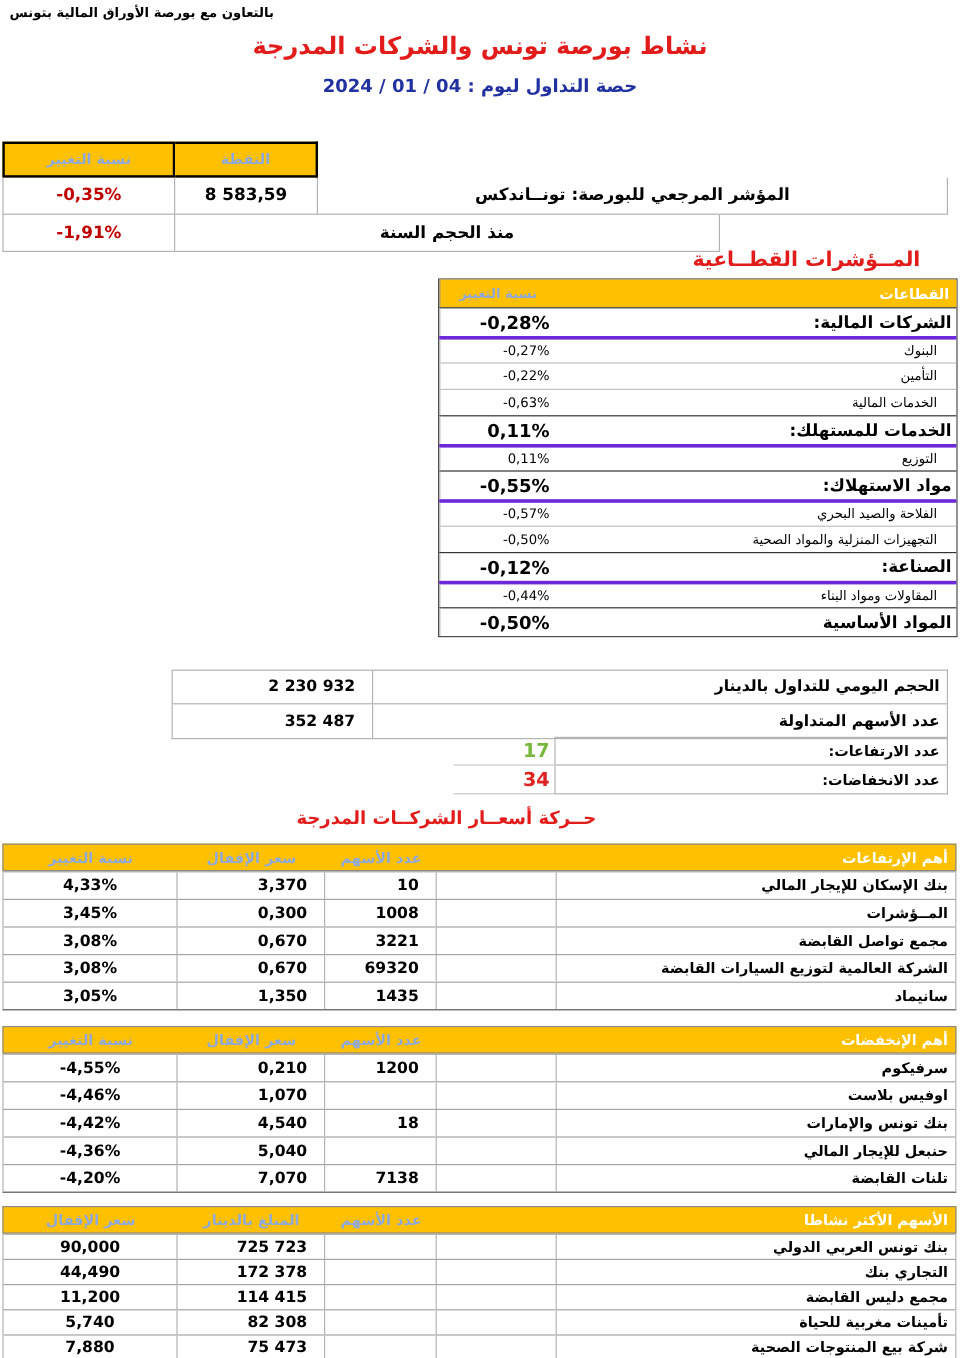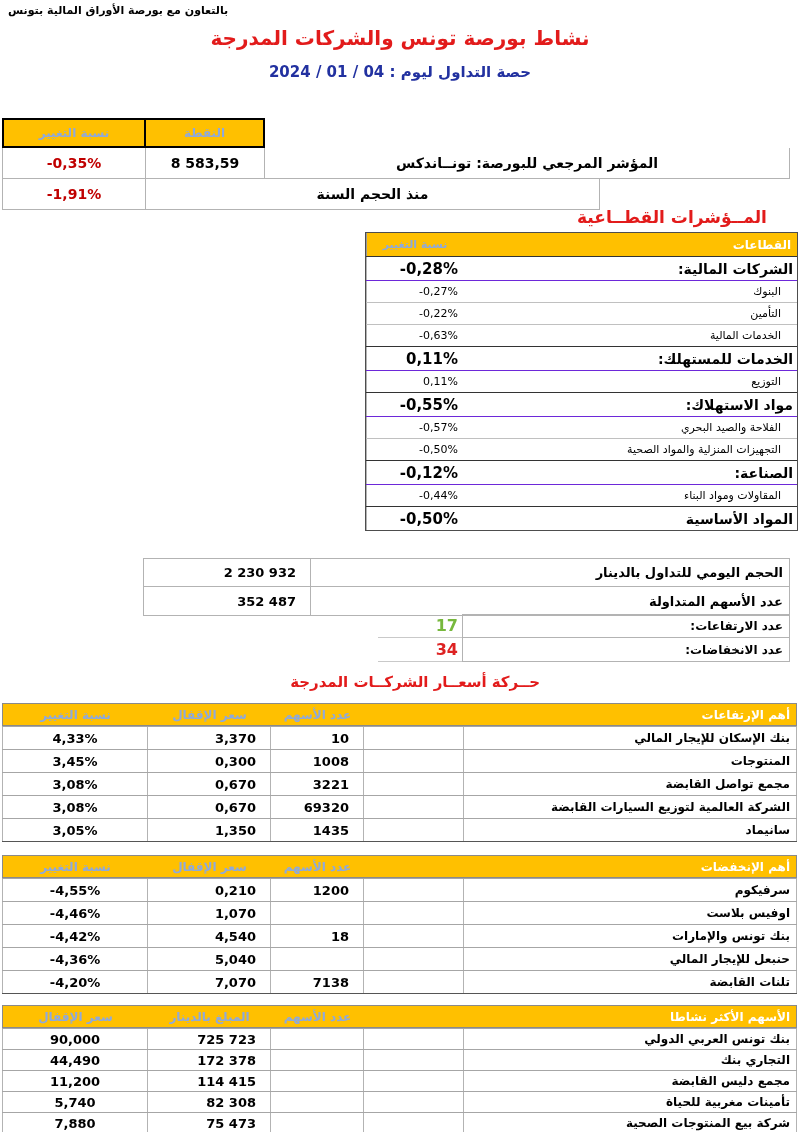--- a/index.html
+++ b/index.html
@@ -37,41 +37,41 @@
   .sec-hdr .sec-change-h { width: 97px; color: #8ea9db; font-weight: bold; font-size: 11px; justify-content: center; border-left: 1px solid #9a9a9a; order: 0; }
   .sec-hdr .sec-label-h { flex: 1; color: #fff; font-weight: bold; font-size: 12px; direction: rtl; padding: 0 6px; }
   .sec-row .cell:first-child { width: 97px; justify-content: flex-end; padding-right: 5px; border-left: 1px solid #b3b3b3; }
   .sec-row .cell:last-child { flex: 1; direction: rtl; padding: 0 4px; }
   .sec-row { border-top: 1px solid #c0c0c0; }
   .sec-row.cat { height: 24px; border-top: 1px solid #333; font-weight: bold; }
   .sec-row.cat .cell:first-child { font-size: 15px; }
   .sec-row.cat .cell:last-child { font-size: 14px; }
   .sec-row.sub { height: 22px; font-size: 11px; }
   .sec-row.sub .cell:last-child { padding-right: 16px; }
-  .sec-row.cat + .sec-row.sub { border-top: 1px solid #6d28d9; }
+  .sec-row.cat + .sec-row.sub { border-top: 3px solid #6d28d9; }
   .sec-row.sub + .sec-row.cat { border-top: 1px solid #333; }
 
   
   .volume-table { left: 110px; top: 558px; width: 680px; }
   .vol-row { height: 29px; padding-left: 33px; }
   .vol-row .cell { border: 1px solid #b3b3b3; font-weight: bold; font-size: 13px; }
   .vol-row + .vol-row .cell { border-top: none; }
   .vol-value { width: 168px; justify-content: flex-end; padding-right: 14px; }
   .vol-label { flex: 1; border-left: none !important; direction: rtl; padding: 0 6px; }
 
   .counts-table { left: 378px; top: 614px; width: 412px; }
   .cnt-row { height: 24px; }
   .cnt-value { width: 84px; justify-content: flex-end; padding-right: 4px; font-weight: bold; font-size: 16px; border-bottom: 1px solid #c9c9c9; }
   .cnt-label { flex: 1; border: 1px solid #b3b3b3; direction: rtl; padding: 0 6px; font-weight: bold; font-size: 12px; }
   .cnt-row + .cnt-row .cnt-label { border-top: none; }
   .green { color: #77b83d; }
   .bright-red { color: #dd2222; }
 
   
-  .movement-title { left: 240px; top: 673px; width: 300px; color: #e21b1b; font-size: 15px; font-weight: bold; }
+  .movement-title { left: 222px; top: 673px; width: 300px; text-align: center; color: #e21b1b; font-size: 15px; font-weight: bold; }
 
   .stock-table { left: 2px; width: 795px; border-bottom: 1px solid #555; }
   .st-hdr { background: #ffc000; border: 1px solid #8a8a8a; height: 23px; }
   .st-hdr .cell { font-weight: bold; font-size: 12px; justify-content: center; color: #8ea9db; }
   .st-hdr .st-name-h { flex: 1; color: #fff; direction: rtl; justify-content: flex-start; padding: 0 6px; }
   .c1 { width: 145px; }
   .c2 { width: 123px; }
   .c3 { width: 93px; }
   .cgap { width: 100px; }
   .st-row { height: 23px; border-top: 1px solid #a6a6a6; }
@@ -202,21 +202,21 @@
       <div class="cell c2">3,370</div>
       <div class="cell c3">10</div>
       <div class="cell cgap"></div>
       <div class="cell st-name">بنك الإسكان للإيجار المالي</div>
     </div>
   <div class="row st-row">
       <div class="cell c1">3,45%</div>
       <div class="cell c2">0,300</div>
       <div class="cell c3">1008</div>
       <div class="cell cgap"></div>
-      <div class="cell st-name">المنتوجات</div>
+      <div class="cell st-name">المــؤشرات</div>
     </div>
   <div class="row st-row">
       <div class="cell c1">3,08%</div>
       <div class="cell c2">0,670</div>
       <div class="cell c3">3221</div>
       <div class="cell cgap"></div>
       <div class="cell st-name">مجمع تواصل القابضة</div>
     </div>
   <div class="row st-row">
       <div class="cell c1">3,08%</div>

